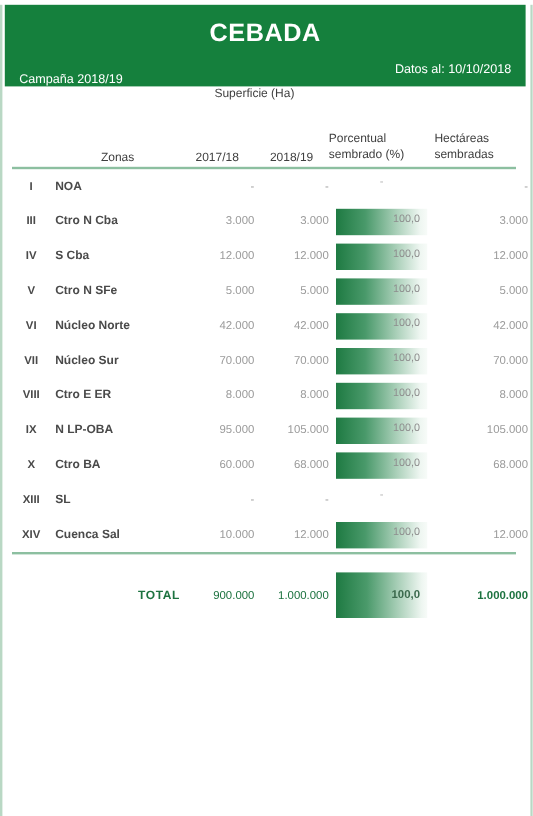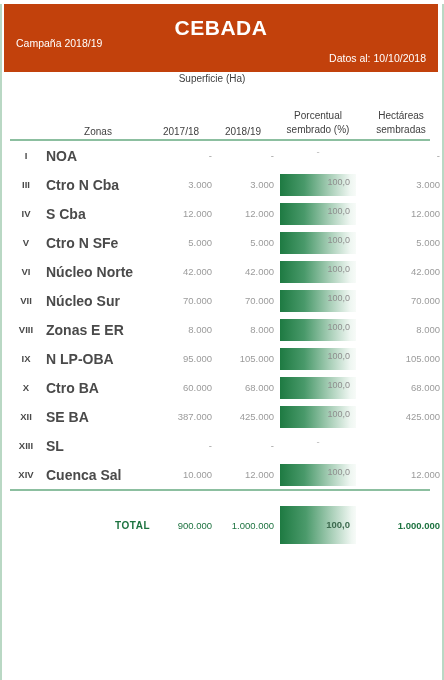--- a/index.html
+++ b/index.html
@@ -41,21 +41,21 @@
     left: 0;
     right: 0;
     text-align: center;
     font-size: 21px;
     font-weight: bold;
     letter-spacing: 0.5px;
   }
   .banner-left {
     position: absolute;
     left: 12px;
-    bottom: 23px;
+    bottom: 0;
     font-size: 10.5px;
     color: #ffffff;
     text-align: center;
   }
   .banner-right {
     position: absolute;
     right: 12px;
     bottom: 8px;
     font-size: 10.5px;
     color: #ffffff;
@@ -87,21 +87,21 @@
     vertical-align: bottom;
     height: 50px;
   }
   .hdr-sub {
     text-align: center;
     font-size: 10px;
     color: #3f3f3f;
     padding-bottom: 4px;
   }
   .hdr-2line {
-    text-align: center;
+    text-align: left;
     font-size: 10px;
     color: #3f3f3f;
     line-height: 14px;
     padding-bottom: 4px;
   }
   .hdr-zonas {
     text-align: center;
     font-size: 10px;
     color: #3f3f3f;
     padding-bottom: 4px;
@@ -132,21 +132,21 @@
     vertical-align: middle;
   }
   td.cell-num {
     text-align: center;
     font-size: 9.5px;
     font-weight: bold;
     color: #4a4a4a;
   }
   td.cell-zone {
     text-align: left;
-    font-size: 14px;
+    font-size: 10px;
     font-weight: bold;
     color: #4a4a4a;
     padding-left: 12px;
   }
   td.cell-val {
     text-align: right;
     font-size: 9.5px;
     color: #9b9b9b;
     padding-right: 6px;
   }
@@ -231,21 +231,21 @@
     font-weight: bold;
     color: #3c6a4e;
   }
   .spacer-total { height: 14px; }
 </style>
 </head>
 <body>
 
 <div class="page">
 
-  <div class="banner" style="background: #c2410c;">
+  <div class="banner" style="background: #15803d;">
     <div class="banner-title">CEBADA</div>
     <div class="banner-left">Campaña 2018/19</div>
     <div class="banner-right">Datos al: 10/10/2018</div>
   </div>
 
   <div class="table-wrap">
     <table class="grid">
       <colgroup>
         <col class="c-num">
           <col class="c-zone">
@@ -358,21 +358,21 @@
             <td class="cell-val">70.000</td>
             <td class="cell-pct">
               <div class="bar">
                 <span class="bar-label">100,0</span>
               </div>
             </td>
             <td class="cell-ha">70.000</td>
           </tr>
           <tr class="drow">
             <td class="cell-num">VIII</td>
-            <td class="cell-zone">Zonas E ER</td>
+            <td class="cell-zone">Ctro E ER</td>
             <td class="cell-val">8.000</td>
             <td class="cell-val">8.000</td>
             <td class="cell-pct">
               <div class="bar">
                 <span class="bar-label">100,0</span>
               </div>
             </td>
             <td class="cell-ha">8.000</td>
           </tr>
           <tr class="drow">
@@ -391,32 +391,20 @@
             <td class="cell-num">X</td>
             <td class="cell-zone">Ctro BA</td>
             <td class="cell-val">60.000</td>
             <td class="cell-val">68.000</td>
             <td class="cell-pct">
               <div class="bar">
                 <span class="bar-label">100,0</span>
               </div>
             </td>
             <td class="cell-ha">68.000</td>
-          </tr>
-          <tr class="drow">
-            <td class="cell-num">XII</td>
-            <td class="cell-zone">SE BA</td>
-            <td class="cell-val">387.000</td>
-            <td class="cell-val">425.000</td>
-            <td class="cell-pct">
-              <div class="bar">
-                <span class="bar-label">100,0</span>
-              </div>
-            </td>
-            <td class="cell-ha">425.000</td>
           </tr>
           <tr class="drow">
             <td class="cell-num">XIII</td>
             <td class="cell-zone">SL</td>
             <td class="cell-val">-</td>
             <td class="cell-val">-</td>
             <td class="cell-pct">
               <span class="dash-pct">-</span>
             </td>
             <td class="cell-ha"></td>

